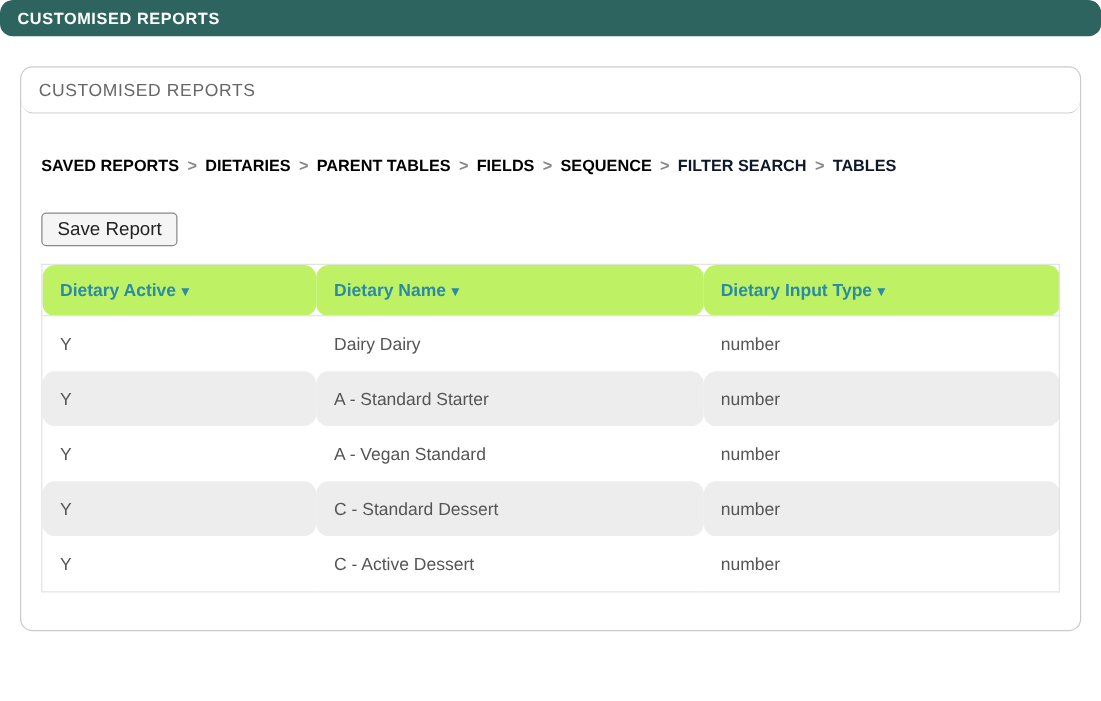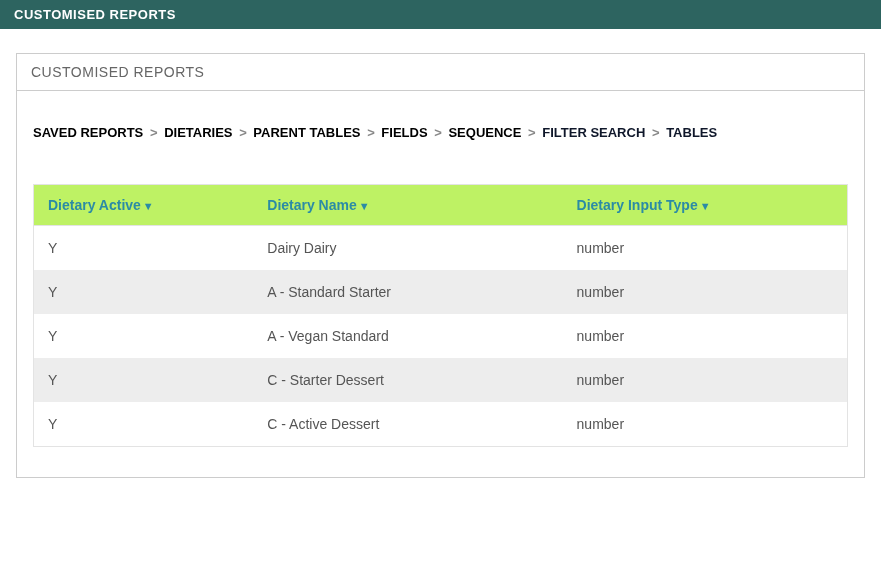--- a/index.html
+++ b/index.html
@@ -1,15 +1,15 @@
 <!DOCTYPE html>
 <html><head>
 <meta charset="utf-8">
 <style>
-  * { box-sizing: border-box; margin: 0; padding: 0; }
+  * { box-sizing: border-box; margin: 0; padding: 0; border-radius: 10px; }
   body {
     font-family: Verdana, Arial, sans-serif;
     font-size: 13px;
     color: #555;
     background: #fff;
     width: 881px;
   }
   .top-bar {
     background: #2d6460;
     color: #fff;
@@ -121,20 +121,21 @@
       <span class="link">FIELDS</span>
       <span class="sep">&gt;</span>
       <span class="link">SEQUENCE</span>
       <span class="sep">&gt;</span>
       <span class="current">FILTER SEARCH</span>
       <span class="sep">&gt;</span>
       <span class="current">TABLES</span>
     </div>
 
     <div class="actions">
+      <button class="std">Save Report</button>
     </div>
 
     <table class="data">
       <colgroup>
         <col class="col-active">
           <col class="col-name">
           <col class="col-type">
       </colgroup>
       <thead>
         <tr>
@@ -160,21 +161,21 @@
           <td>A - Standard Starter</td>
           <td>number</td>
         </tr>
         <tr>
           <td>Y</td>
           <td>A - Vegan Standard</td>
           <td>number</td>
         </tr>
         <tr>
           <td>Y</td>
-          <td>C - Starter Dessert</td>
+          <td>C - Standard Dessert</td>
           <td>number</td>
         </tr>
         <tr>
           <td>Y</td>
           <td>C - Active Dessert</td>
           <td>number</td>
         </tr>
       </tbody>
     </table>
 

